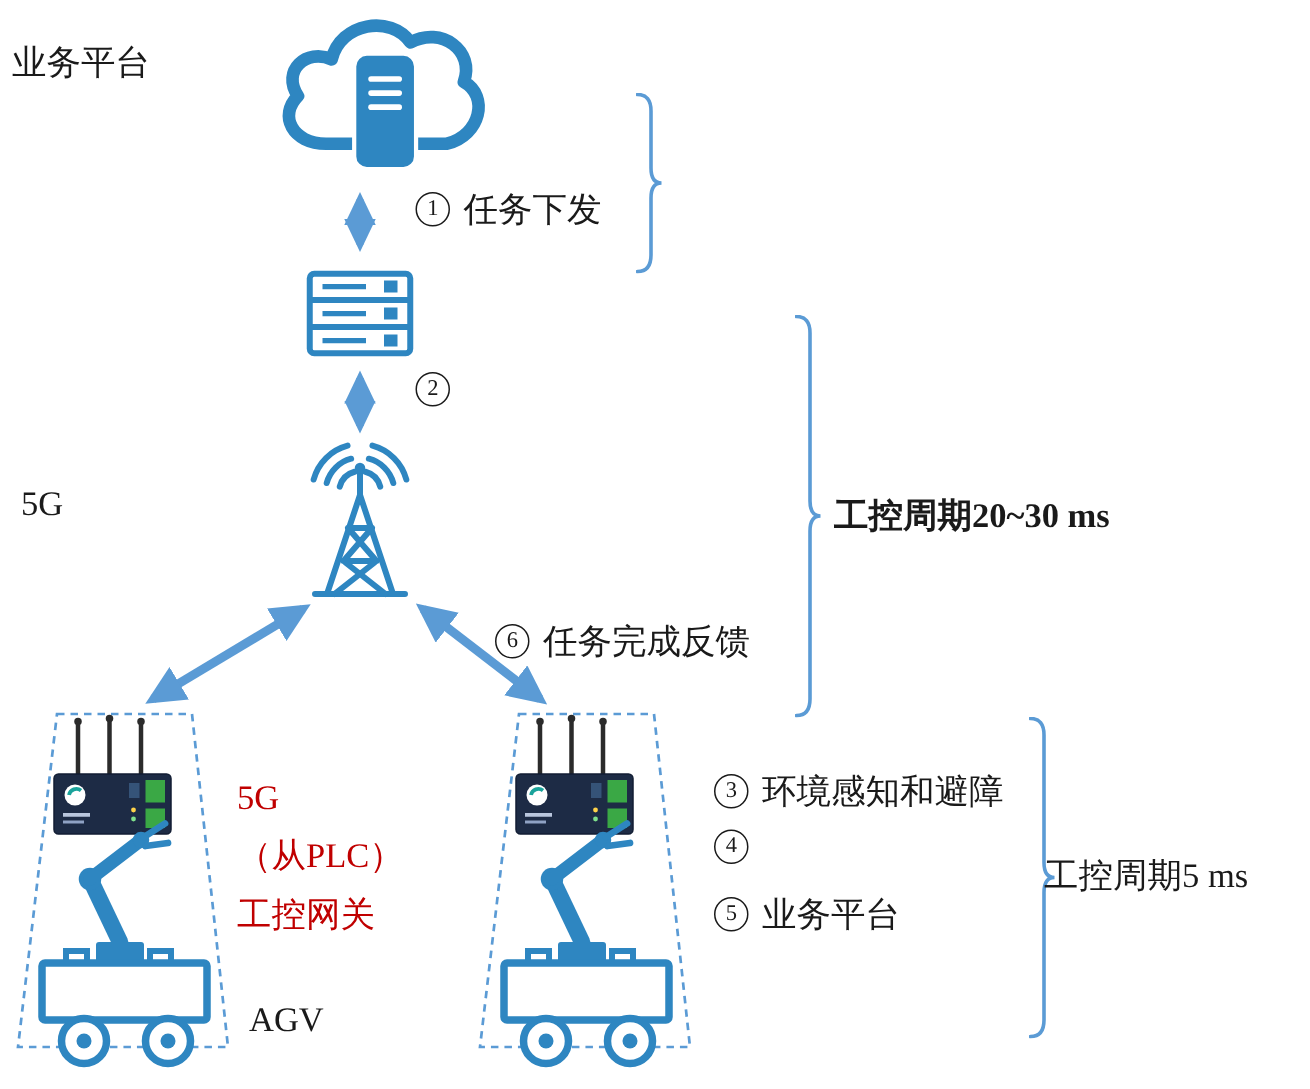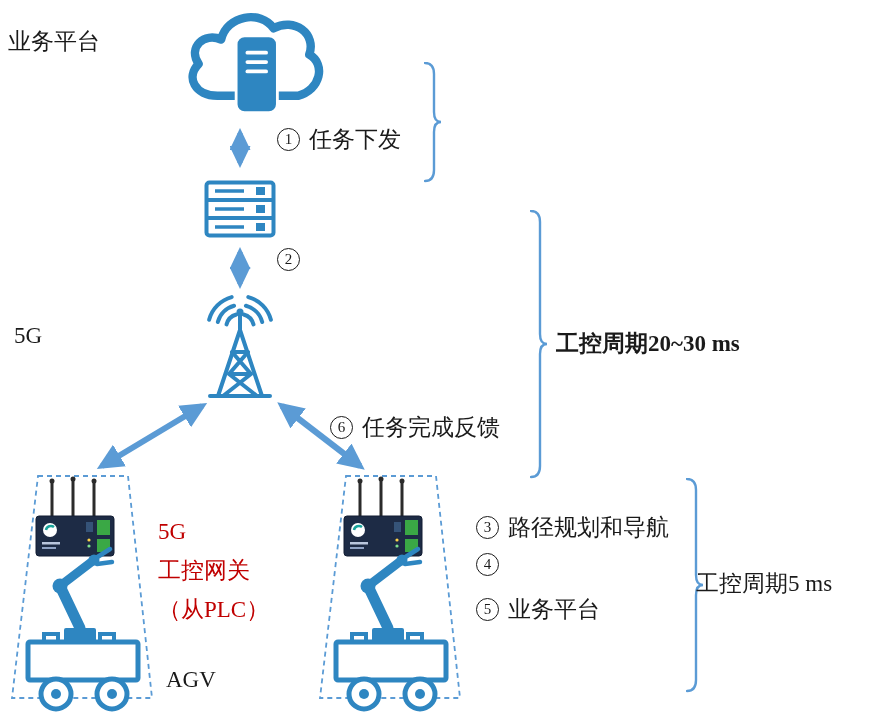--- a/index.html
+++ b/index.html
@@ -202,29 +202,29 @@
       <circle cx="56" cy="224" r="15" stroke-width="5"></circle>
       <circle cx="56" cy="224" r="5" fill="#2e86c1" stroke="none"></circle>
       <circle cx="112" cy="224" r="15" stroke-width="5"></circle>
       <circle cx="112" cy="224" r="5" fill="#2e86c1" stroke="none"></circle>
     </g>
   </svg>
 </div>
 
   <div class="t red" style="left:158px;top:512px;line-height:39px;">
     <div>5G</div>
+    <div>（从PLC）</div>
     <div>工控网关</div>
-    <div>（从PLC）</div>
   </div>
 
   <div class="t" style="left:166px;top:666px;">AGV</div>
 
   <div class="step" style="left:476px;top:512px;">
     <span class="cnum">3</span>
-    <span>路径规划和导航</span>
+    <span>环境感知和避障</span>
   </div>
   <div class="step" style="left:476px;top:553px;">
     <span class="cnum">4</span>
   </div>
   <div class="step" style="left:476px;top:594px;">
     <span class="cnum">5</span>
     <span>业务平台</span>
   </div>
 
   <svg class="abs" style="left:686px;top:478px;" width="22" height="216">

